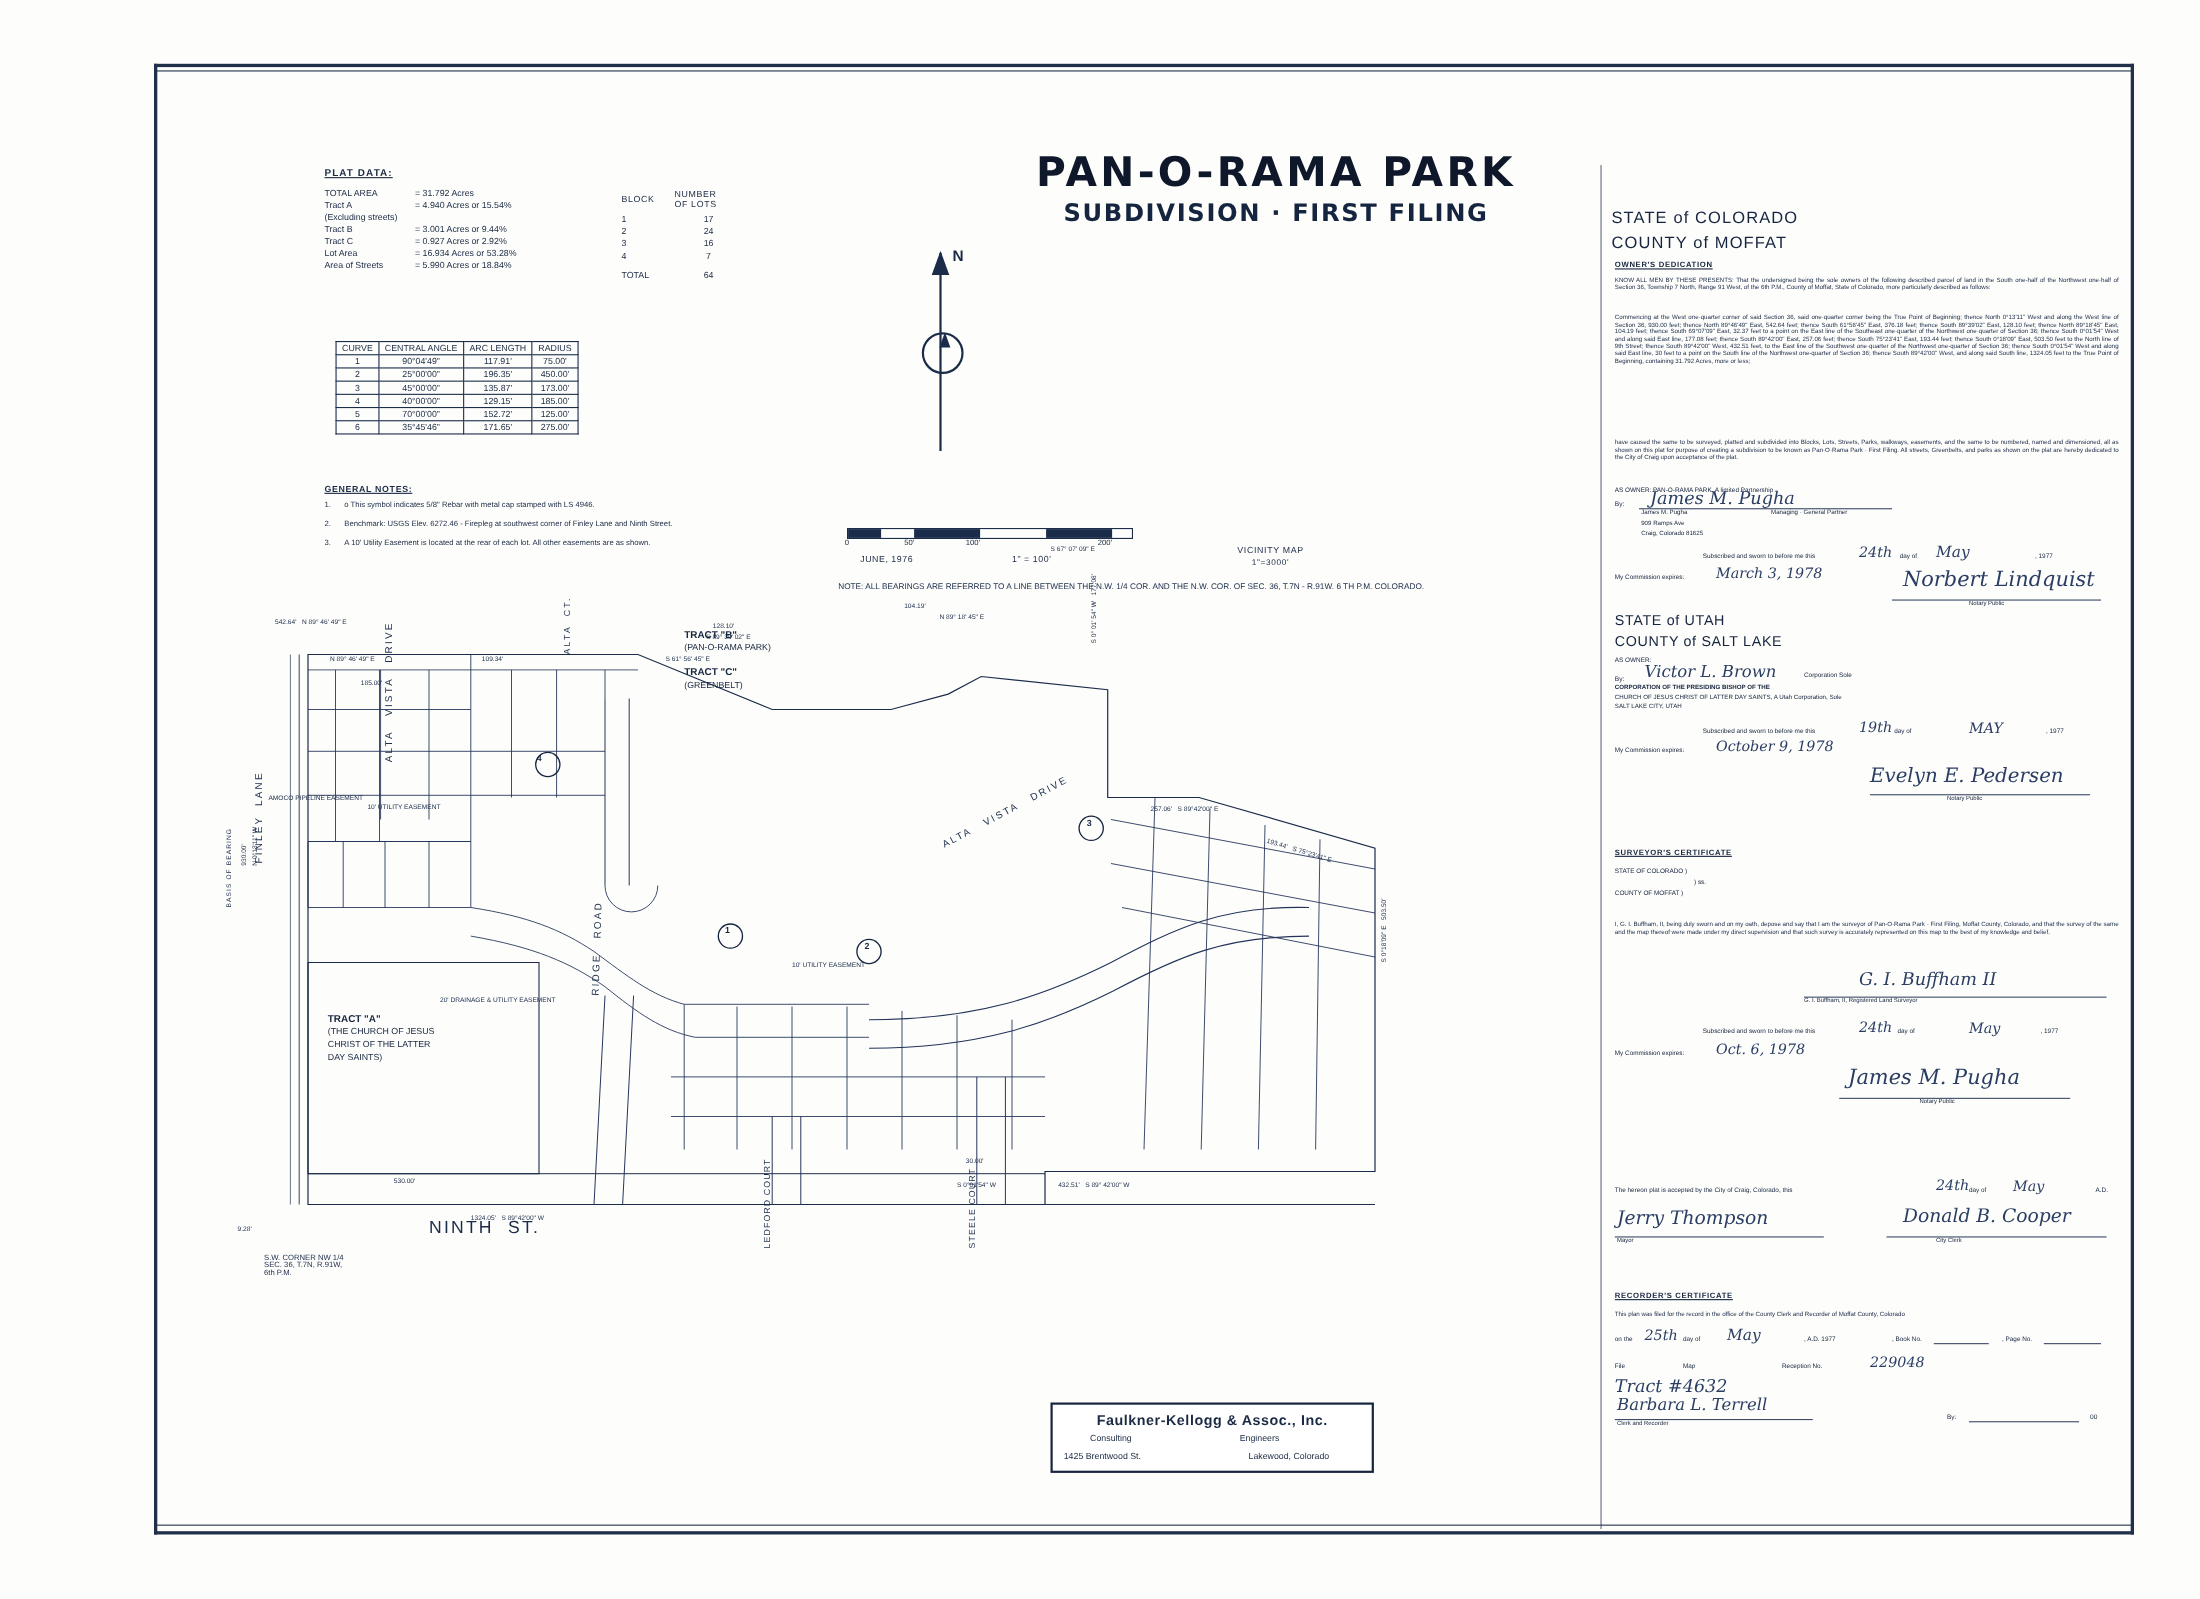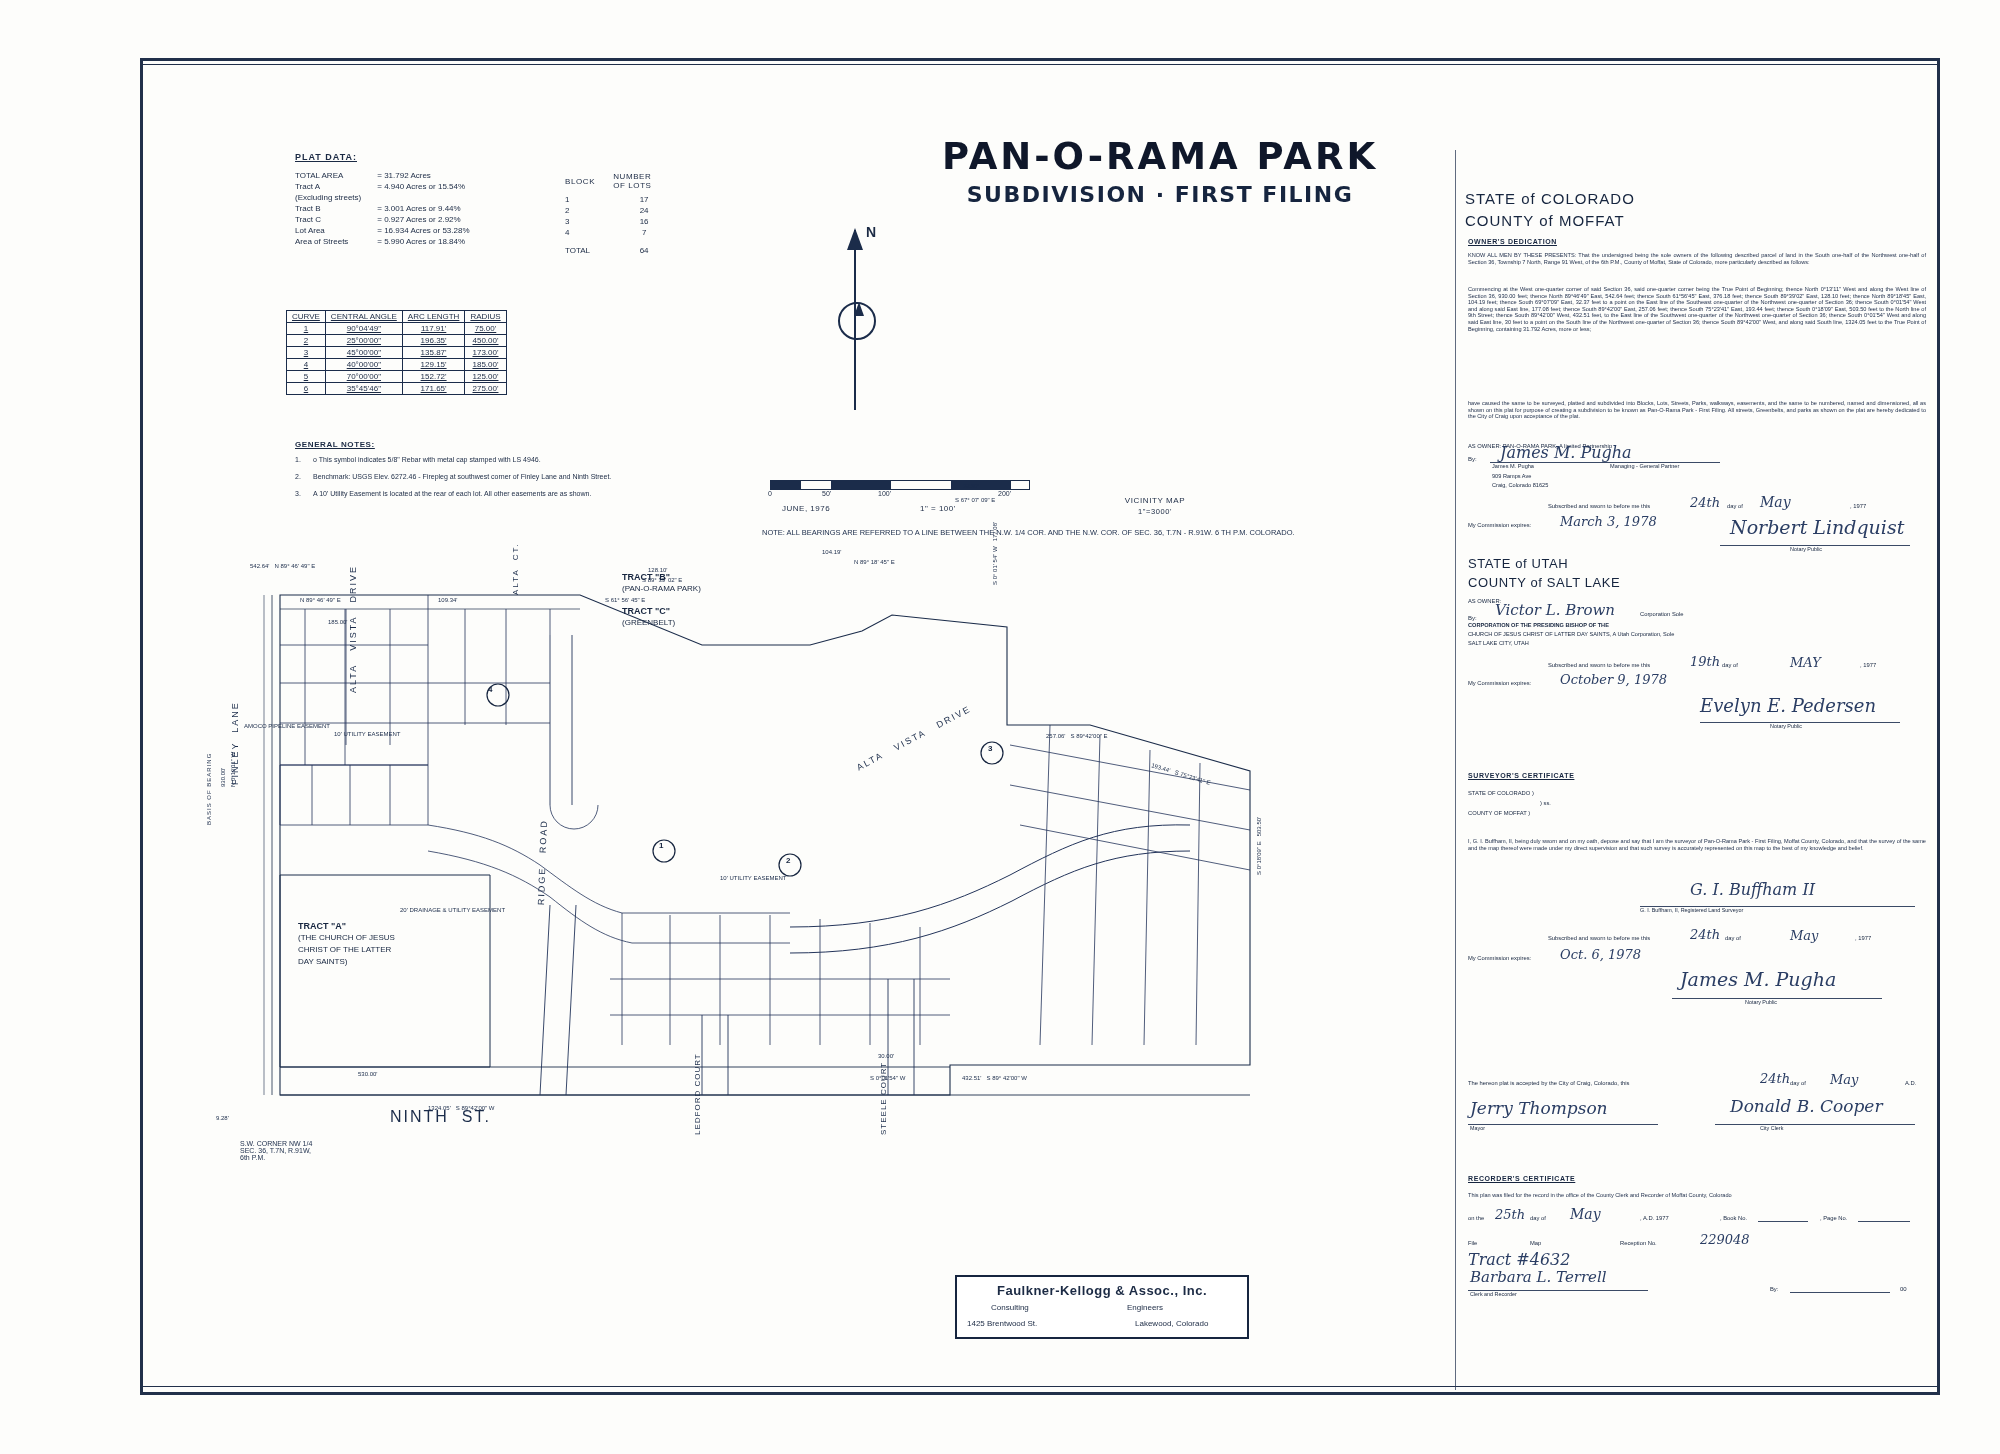--- a/index.html
+++ b/index.html
@@ -33,21 +33,21 @@
   #platdata td.lbl{padding-right:16px;}
 
   
   #blocktbl{position:absolute;left:565px;top:172px;font-size:8px;}
   #blocktbl table{border-collapse:collapse;}
   #blocktbl th{font-size:8px;font-weight:normal;letter-spacing:.6px;padding:0 18px 4px 0;text-align:left;}
   #blocktbl td{padding:1px 18px 1px 0;}
   #blocktbl td.num{text-align:center;padding-right:0;width:62px;}
 
   
-  #curvetbl{position:absolute;left:286px;top:310px;text-decoration:underline;}
+  #curvetbl{position:absolute;left:305px;top:310px;}
   #curvetbl table{border-collapse:collapse;font-size:8px;}
   #curvetbl th{font-size:8px;font-weight:normal;border:1px solid #1b2c4a;padding:1px 5px;line-height:9px;}
   #curvetbl td{font-size:8px;border:1px solid #1b2c4a;padding:1px 5px;text-align:center;}
 
   
   #notes{position:absolute;left:295px;top:440px;width:330px;}
   #notes .hd{font-size:8px;font-weight:bold;text-decoration:underline;letter-spacing:.6px;}
   #notes ol{margin:6px 0 0 0;padding:0;list-style:none;}
   #notes li{font-size:7px;line-height:10px;margin-bottom:7px;position:relative;padding-left:18px;}
   #notes li .n{position:absolute;left:0;}

